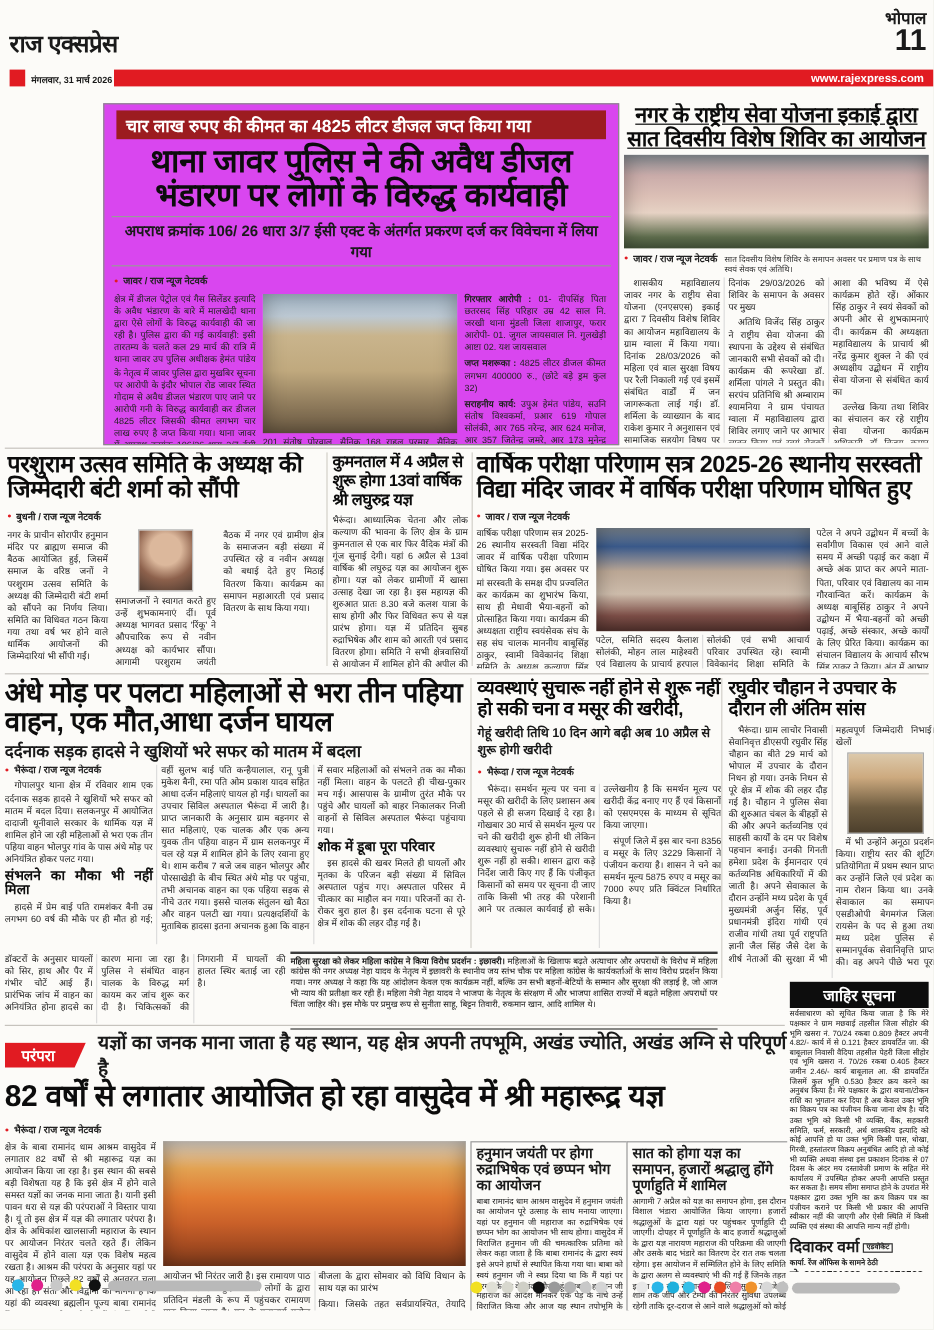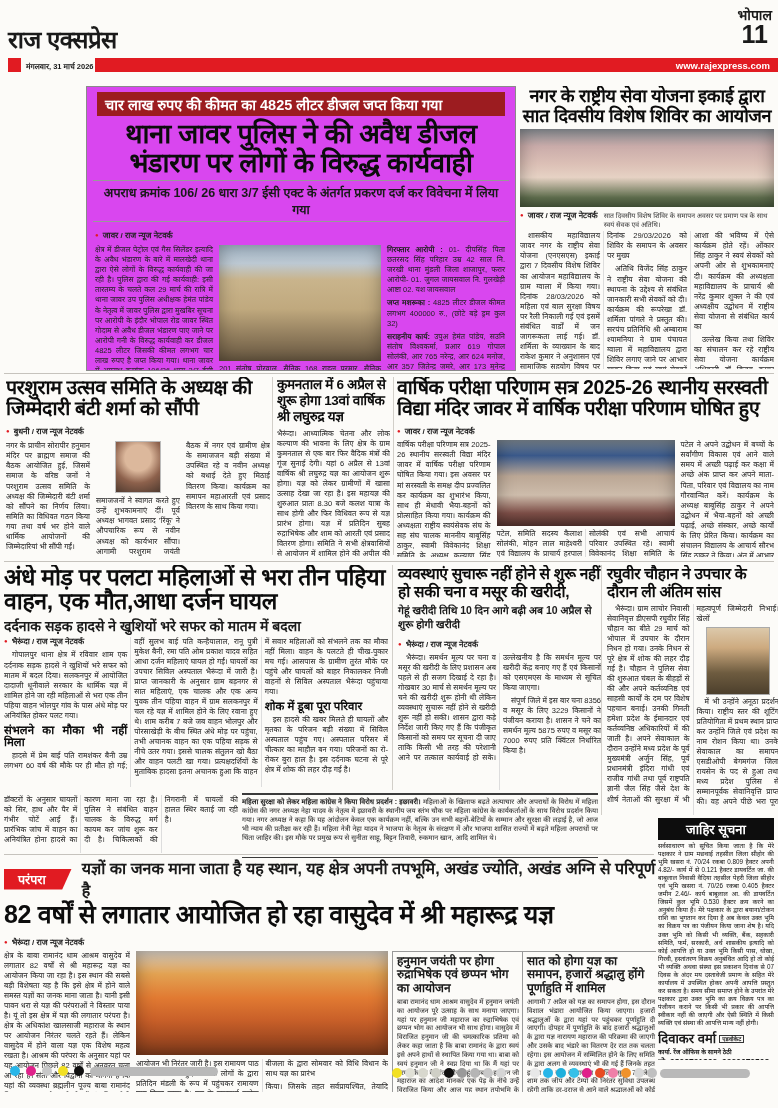--- a/index.html
+++ b/index.html
@@ -11,23 +11,23 @@
   .body p{margin:0 0 3px 0;text-indent:8px;}
   .byline{font-size:8px;font-weight:700;color:#222;white-space:nowrap;}
   .byline::before{content:"●";color:#e11b22;font-size:6px;margin-right:4px;vertical-align:1px;}
   .photo{position:relative;box-shadow:inset 0 0 18px rgba(0,0,0,.35);}
   .sep{position:absolute;height:1px;background:#c6c3bd;}
   .vsep{position:absolute;width:1px;background:#d2cfc9;}
   .cols3{column-count:3;column-gap:7px;column-rule:1px solid #ddd;}
   .cols2{column-count:2;column-gap:7px;column-rule:1px solid #ddd;}
   h4.inner{font-size:11.5px;font-weight:800;margin:3px 0 2px;line-height:1.1;color:#0c0c0c;}
   
-  #brand{left:8px;top:22px;font-size:24px;font-weight:800;letter-spacing:-0.5px;}
+  #brand{left:8px;top:22px;font-size:20px;font-weight:800;letter-spacing:-0.5px;}
   #mast-title{left:0;right:0;top:4px;text-align:center;font-size:45px;font-weight:800;letter-spacing:-1px;}
-  #edition{right:6px;top:8px;text-align:center;line-height:1;}
+  #edition{right:6px;top:8px;text-align:right;line-height:1;}
   #edition .city{font-size:14px;font-weight:800;}
   #edition .num{font-size:25px;font-weight:800;}
   #red-chip{left:8px;top:58px;width:13px;height:14px;background:#e11b22;}
   #mast-date{left:26px;top:61px;font-size:7.5px;font-weight:700;}
   #red-bar{left:95px;top:58px;width:683px;height:14px;background:#e11b22;}
   #site{position:absolute;right:8px;top:2px;color:#fff;font-size:9.5px;font-weight:700;}
   
   #diesel{left:86px;top:86px;width:428px;height:283px;border:1px solid #8a8a8a;background:#d946ef;overflow:hidden;}
   #diesel .kicker{margin:5px 10px 2px;background:#9c1c20;color:#fff;font-size:14.5px;font-weight:700;padding:2px 8px;}
   #diesel .hl{font-size:27px;text-align:center;padding:2px 6px 3px;}
@@ -134,21 +134,21 @@
       </div>
       <div class="c3 body">
         <p style="text-indent:0;"><b>गिरफ्तार आरोपी :</b> <span>01- दीपसिंह पिता छतरसद सिंह परिहार उम्र 42 साल नि. जरखी थाना मुंडली जिला शाजापुर, फरार आरोपी- 01. जुगल जायसवाल नि. गुलखेड़ी आष्टा 02. यश जायसवाल</span></p>
         <p style="text-indent:0;"><b>जप्त मशरूका :</b> <span>4825 लीटर डीजल कीमत लगभग 400000 रु., (छोटे बड़े ड्रम कुल 32)</span></p>
         <p style="text-indent:0;"><b>सराहनीय कार्य:</b> <span>उपुअ हेमंत पांडेय, सउनि संतोष विश्वकर्मा, प्रआर 619 गोपाल सोलंकी, आर 765 नरेन्द्र, आर 624 मनोज, आर 357 जितेन्द्र जमरे, आर 173 मुनेन्द्र जम्पत, आर 219 अमित, आर 855 कमलेश पंवार, सैनिक</span></p>
       </div>
     </div>
   </article>
 
   <article class="abs" id="nss">
-    <h2 class="hl" style="margin:0;">नगर के राष्ट्रीय सेवा योजना इकाई द्वारा सात दिवसीय विशेष शिविर का आयोजन</h2>
+    <h2 class="hl" style="margin:0;text-decoration:underline;">नगर के राष्ट्रीय सेवा योजना इकाई द्वारा सात दिवसीय विशेष शिविर का आयोजन</h2>
     <div class="photo"></div>
     <div class="caprow">
       <span class="byline">जावर / राज न्यूज नेटवर्क</span>
       <span class="cap">सात दिवसीय विशेष शिविर के समापन अवसर पर प्रमाण पत्र के साथ स्वयं सेवक एवं अतिथि।</span>
     </div>
     <div class="cols3 body">
       <p>शासकीय महाविद्यालय जावर नगर के राष्ट्रीय सेवा योजना (एनएसएस) इकाई द्वारा 7 दिवसीय विशेष शिविर का आयोजन महाविद्यालय के ग्राम ग्वाला में किया गया। दिनांक 28/03/2026 को महिला एवं बाल सुरक्षा विषय पर रैली निकाली गई एवं इसमें संबंधित वार्डों में जन जागरूकता लाई गई। डॉ. शर्मिला के व्याख्यान के बाद राकेश कुमार ने अनुशासन एवं सामाजिक सहयोग विषय पर अपना व्याख्यान प्रस्तुत किया। दिनांक 29/03/2026 को शिविर के समापन के अवसर पर मुख्य</p>
       <p>अतिथि विजेंद सिंह ठाकुर ने राष्ट्रीय सेवा योजना की स्थापना के उद्देश्य से संबंधित जानकारी सभी सेवकों को दी। कार्यक्रम की रूपरेखा डॉ. शर्मिला पांगले ने प्रस्तुत की। सरपंच प्रतिनिधि श्री अम्बाराम श्यामनिया ने ग्राम पंचायत ग्वाला में महाविद्यालय द्वारा शिविर लगाए जाने पर आभार व्यक्त किया एवं स्वयं सेवकों को शुभकामनाएं दी और आशा की भविष्य में ऐसे कार्यक्रम होते रहें। ओंकार सिंह ठाकुर ने स्वयं सेवकों को अपनी ओर से शुभकामनाएं दी। कार्यक्रम की अध्यक्षता महाविद्यालय के प्राचार्य श्री नरेंद्र कुमार शुक्ल ने की एवं अध्यक्षीय उद्बोधन में राष्ट्रीय सेवा योजना से संबंधित कार्य का</p>
       <p>उल्लेख किया तथा शिविर का संचालन कर रहे राष्ट्रीय सेवा योजना कार्यक्रम अधिकारी डॉ विजय कुमार यादव द्वारा किये गये कार्य की सराहना की एवं सभी स्वयं सेवकों को शुभकामनाएं दी। कार्यक्रम का संचालन डॉ सुमन भदौरिया ने किया। आभार कार्यक्रम अधिकारी डॉ. विजय कुमार यादव ने दिया। कार्यक्रम के अंत में मुख्य अतिथि, विशेष अतिथि एवं प्राचार्य के द्वारा सात दिवसीय शिविर का प्रमाण पत्र स्वयं सेवकों को प्रदान किया। इस अवसर पर जयराम पंचाल, रिंकु, राजेश, पुलकित शर्मा, बड़ी संख्या में स्वयं सेवक एवं ग्रामीण जन उपस्थित रहे।</p>
     </div>
@@ -165,21 +165,21 @@
         <div class="portrait"></div>
         <div class="body">समाजजनों ने स्वागत करते हुए उन्हें शुभकामनाएं दीं। पूर्व अध्यक्ष भागवत प्रसाद 'रिंकू' ने औपचारिक रूप से नवीन अध्यक्ष को कार्यभार सौंपा। आगामी परशुराम जयंती महोत्सव को भव्य रूप से मनाने की रूपरेखा भी बैठक में तैयार की गई।</div>
       </div>
       <div class="pc body">बैठक में नगर एवं ग्रामीण क्षेत्र के समाजजन बड़ी संख्या में उपस्थित रहे व नवीन अध्यक्ष को बधाई देते हुए मिठाई वितरण किया। कार्यक्रम का समापन महाआरती एवं प्रसाद वितरण के साथ किया गया।</div>
     </div>
   </article>
 
   <div class="vsep" style="left:272px;top:377px;height:178px;"></div>
 
   <article class="abs" id="kumantal">
-    <h3 class="hl" style="margin:0 0 3px;">कुमनताल में 6 अप्रैल से शुरू होगा 13वां वार्षिक श्री लघुरुद्र यज्ञ</h3>
+    <h3 class="hl" style="margin:0 0 3px;">कुमनताल में 4 अप्रैल से शुरू होगा 13वां वार्षिक श्री लघुरुद्र यज्ञ</h3>
     <div class="body">भैरूंदा। आध्यात्मिक चेतना और लोक कल्याण की भावना के लिए क्षेत्र के ग्राम कुमनताल से एक बार फिर वैदिक मंत्रों की गूंज सुनाई देगी। यहां 6 अप्रैल से 13वां वार्षिक श्री लघुरुद्र यज्ञ का आयोजन शुरू होगा। यज्ञ को लेकर ग्रामीणों में खासा उत्साह देखा जा रहा है। इस महायज्ञ की शुरुआत प्रातः 8.30 बजे कलश यात्रा के साथ होगी और फिर विधिवत रूप से यज्ञ प्रारंभ होगा। यज्ञ में प्रतिदिन सुबह रुद्राभिषेक और शाम को आरती एवं प्रसाद वितरण होगा। समिति ने सभी क्षेत्रवासियों से आयोजन में शामिल होने की अपील की है।</div>
   </article>
 
   <div class="vsep" style="left:393px;top:377px;height:178px;"></div>
 
   <article class="abs" id="pariksha">
     <h2 class="hl" style="margin:0 0 2px;">वार्षिक परीक्षा परिणाम सत्र 2025-26 स्थानीय सरस्वती विद्या मंदिर जावर में वार्षिक परीक्षा परिणाम घोषित हुए</h2>
     <span class="byline">जावर / राज न्यूज नेटवर्क</span>
     <div class="bd">
       <div class="c1 body">वार्षिक परीक्षा परिणाम सत्र 2025-26 स्थानीय सरस्वती विद्या मंदिर जावर में वार्षिक परीक्षा परिणाम घोषित किया गया। इस अवसर पर मां सरस्वती के समक्ष दीप प्रज्वलित कर कार्यक्रम का शुभारंभ किया, साथ ही मेधावी भैया-बहनों को प्रोत्साहित किया गया। कार्यक्रम की अध्यक्षता राष्ट्रीय स्वयंसेवक संघ के सह संघ चालक माननीय बाबूसिंह ठाकुर, स्वामी विवेकानंद शिक्षा समिति के अध्यक्ष कल्याण सिंह ठाकुर, व्यवस्थापक बाबूलाल</div>

